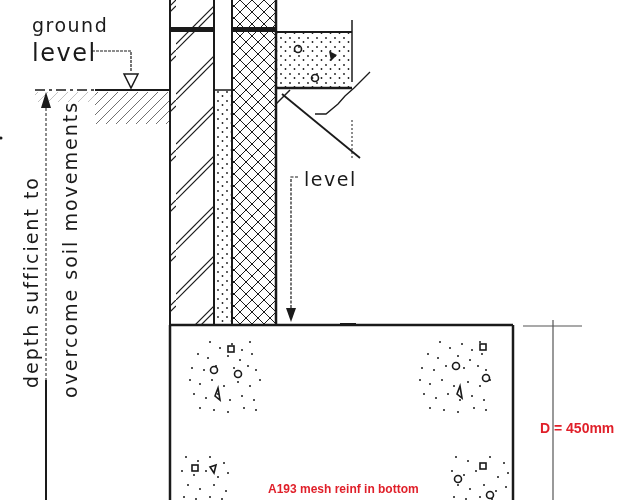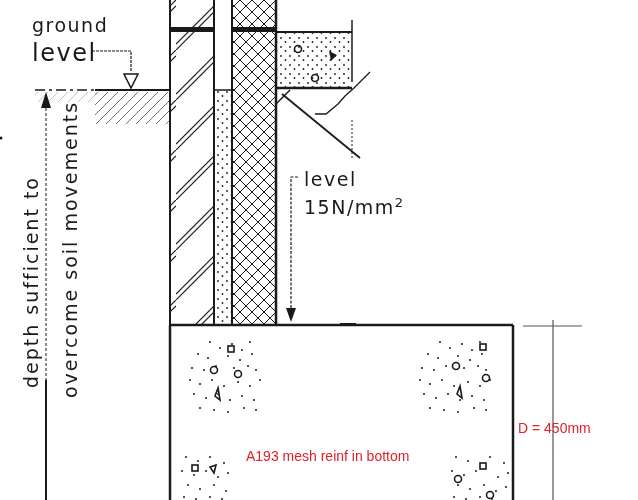--- a/index.html
+++ b/index.html
@@ -1,19 +1,19 @@
 <!DOCTYPE html>
 <html><head>
   <meta charset="utf-8">
   <style>
     html, body { margin: 0; padding: 0; background: #ffffff; }
     body { width: 638px; height: 500px; overflow: hidden; position: relative; }
     #canvas { position: absolute; left: 0; top: 0; width: 638px; height: 500px; }
     .lbl { position: absolute; font-family: "DejaVu Sans", sans-serif; color: #1a1a1a; white-space: nowrap; letter-spacing: 1.5px; }
-    .red { position: absolute; font-family: "Liberation Sans", sans-serif; font-weight: normal; color: #e0202a; white-space: nowrap; }
+    .red { position: absolute; font-family: "Liberation Sans", sans-serif; font-weight: bold; color: #e0202a; white-space: nowrap; margin-left: 22px; }
     .vert { position: absolute; font-family: "DejaVu Sans", sans-serif; color: #1a1a1a; white-space: nowrap; letter-spacing: 2px; transform-origin: left top; transform: rotate(-90deg); font-size: 19px; }
   </style>
 </head>
 <body>
 
 <svg id="canvas" viewBox="0 0 638 500" xmlns="http://www.w3.org/2000/svg">
   <defs>
     <pattern id="brickHatch" patternUnits="userSpaceOnUse" width="44" height="50">
       <line x1="0" y1="50" x2="44" y2="6" stroke="#1a1a1a" stroke-width="1.2"></line>
       <line x1="0" y1="44" x2="44" y2="0" stroke="#1a1a1a" stroke-width="1.2"></line>
@@ -258,22 +258,21 @@
 
 <div class="vert" style="left:20px; top:388px;">
   <span>depth sufficient to</span>
 </div>
 <div class="vert" style="left:59px; top:398px;">
   <span>overcome soil movements</span>
 </div>
 
 <div class="lbl" style="left:304px; top:168px; font-size:19px; line-height:23px;">
   <div>level</div>
-  <div><span>15N/mm</span><sup style="font-size:13px;">2</sup></div>
 </div>
 
 <div class="red" style="left:518px; top:420px; font-size:14px;">
   <span>D = 450mm</span>
 </div>
 
-<div class="red" style="left:246px; top:446px; font-size:14px; line-height:20px;">
+<div class="red" style="left:246px; top:479px; font-size:12px; line-height:20px;">
   <div>A193 mesh reinf in bottom</div>
 </div>
 
 </body></html>

